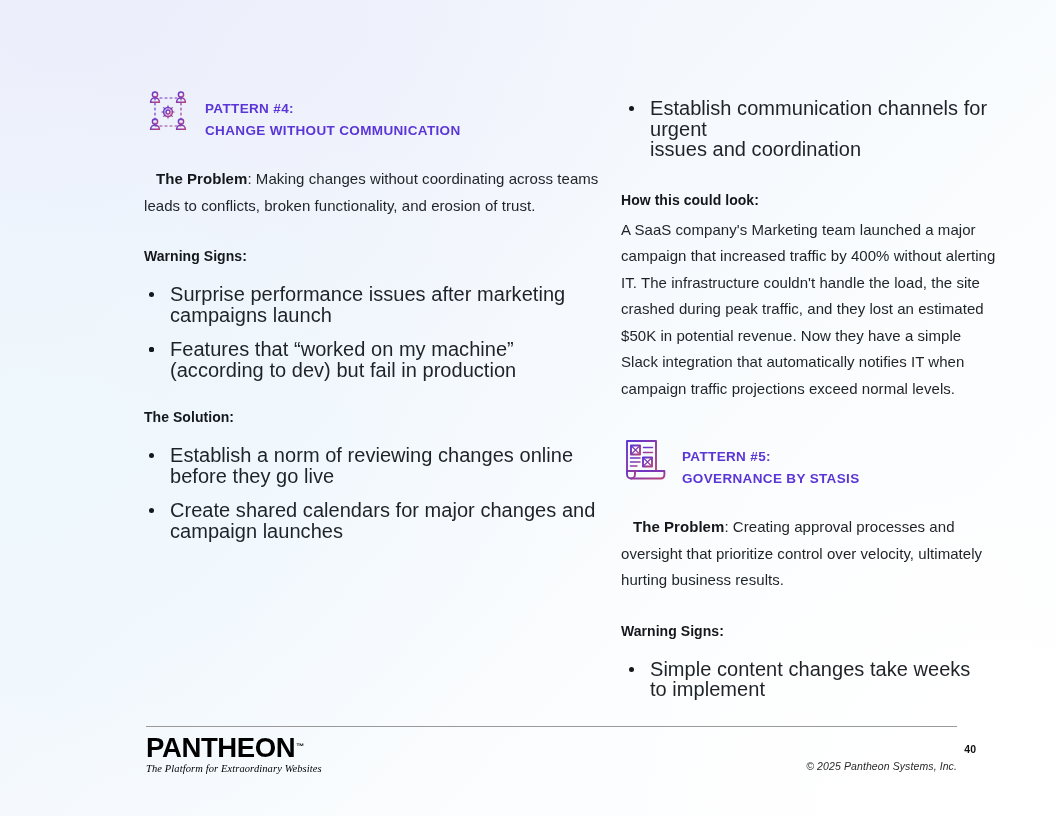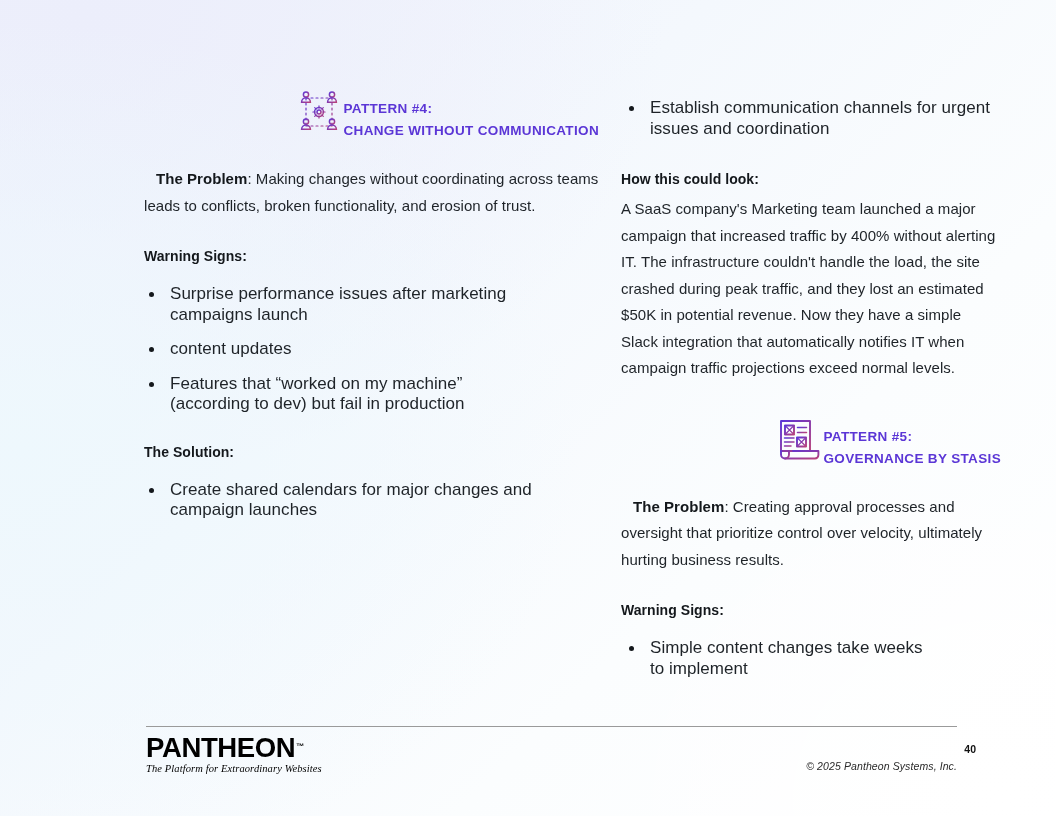--- a/index.html
+++ b/index.html
@@ -35,21 +35,21 @@
     display: flex;
     gap: 0;
   }
   .col-left  { width: 455px; margin-left: 144px; }
   .col-right { width: 380px; margin-left: 22px; }
 
   
   .pattern-head {
     display: flex;
     align-items: flex-start;
-    justify-content: flex-end;
+    gap: 13px;
   }
   .pattern-icon {
     width: 48px;
     height: 48px;
     flex: 0 0 48px;
     margin-top: 1px;
   }
   .pattern-icon svg { display: block; width: 48px; height: 48px; }
 
   .pattern-title {
@@ -81,21 +81,21 @@
     letter-spacing: 0.05px;
   }
 
   ul.bullets {
     list-style: none;
     margin-top: 20px;
   }
   ul.bullets li {
     position: relative;
     padding-left: 26px;
-    font-size: 17px;
+    font-size: 20px;
     line-height: 20.5px;
     color: #1e2328;
     margin-bottom: 14px;
     letter-spacing: 0.04px;
   }
   ul.bullets li:last-child { margin-bottom: 0; }
   ul.bullets li::before {
     content: "";
     position: absolute;
     left: 5px;
@@ -227,30 +227,33 @@
 
       <p class="para"><b>The Problem</b><span>: </span><span>Making changes without coordinating across teams leads to conflicts, broken functionality, and erosion of trust.</span></p>
 
       <div class="sec-label">Warning Signs:</div>
       <ul class="bullets">
         <li>
           <span>Surprise performance issues after marketing</span>
           <span class="l2">campaigns launch</span>
         </li>
         <li>
-          <span class="l2">content updates</span>
         </li>
         <li>
           <span>Features that “worked on my machine”</span>
           <span class="l2">(according to dev)  but fail in production</span>
         </li>
       </ul>
 
       <div class="sec-label">The Solution:</div>
       <ul class="bullets">
+        <li>
+          <span>Establish a norm of reviewing changes online</span>
+          <span class="l2">before they go live</span>
+        </li>
         <li>
           <span>Create shared calendars for major changes and</span>
           <span class="l2">campaign launches</span>
         </li>
       </ul>
 
     </div>
 
     <div class="col-right">
 

